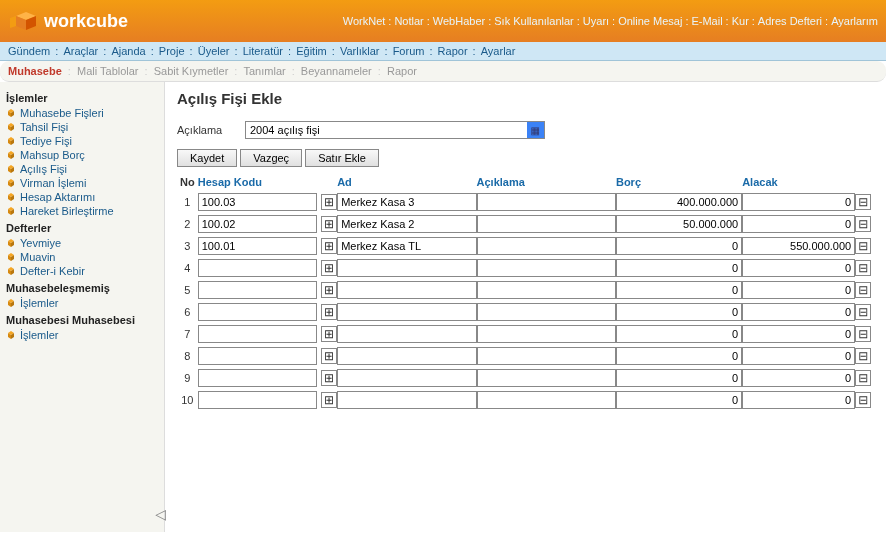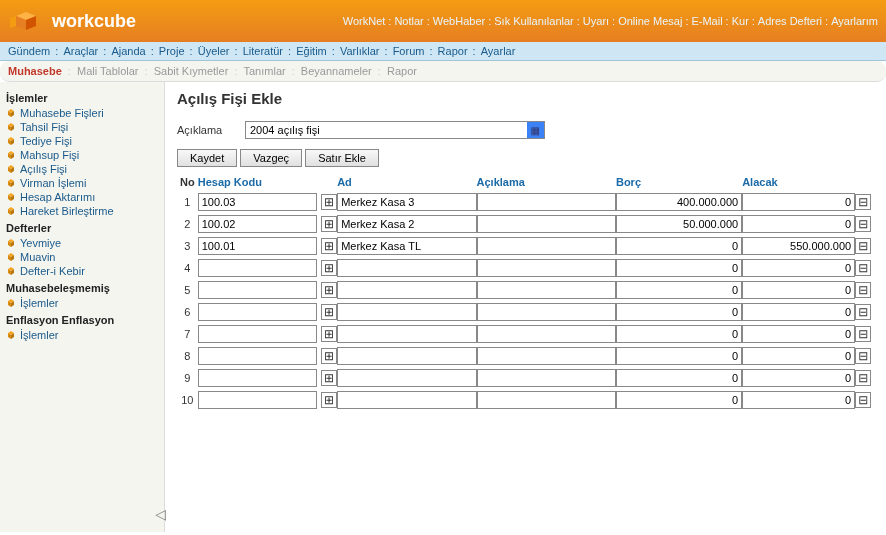--- a/index.html
+++ b/index.html
@@ -1,21 +1,21 @@
 <!DOCTYPE html>
 <html><head>
 <meta charset="utf-8">
 <style>
 * { margin: 0; padding: 0; box-sizing: border-box; }
 body { font-family: Tahoma, Verdana, sans-serif; font-size: 11px; background: #fff; width: 886px; height: 535px; overflow: hidden; }
 
 .header { background: linear-gradient(#f39c12, #e67e22); height: 42px; display: flex; align-items: center; padding: 0 8px; color: #fff; }
 .logo { display: flex; align-items: center; gap: 6px; }
 .logo-icon { width: 30px; height: 26px; }
-.logo-text { font-size: 18px; font-weight: bold; color: #fff; margin-left: 8px; }
+.logo-text { font-size: 18px; font-weight: bold; color: #fff; }
 .header-links { margin-left: auto; font-size: 11px; }
 .header-links span { color: #e8f4fb; }
 .header-links .sep { margin: 0 3px; }
 
 .menubar { background: #cfe7f5; padding: 3px 8px; border-bottom: 1px solid #a0c4d8; color: #1a5a8a; font-size: 11px; }
 .menubar span { cursor: pointer; }
 .menubar .sep { margin: 0 2px; color: #1a5a8a; }
 
 .submenubar { background: #f5f5f0; padding: 4px 8px; border-bottom: 1px solid #ddd; color: #999; font-size: 11px; border-radius: 9px; }
 .submenubar .active { color: #c0392b; font-weight: bold; }
@@ -114,21 +114,21 @@
           <polygon points="5,5 8,3 8,7 5,9" fill="#b9770e"></polygon>
         </svg>
         <span>Tediye Fişi</span>
       </div>
       <div class="sidebar-item">
         <svg class="cube" viewBox="0 0 10 10">
           <polygon points="2,3 5,1 8,3 5,5" fill="#f5a623"></polygon>
           <polygon points="2,3 5,5 5,9 2,7" fill="#d68910"></polygon>
           <polygon points="5,5 8,3 8,7 5,9" fill="#b9770e"></polygon>
         </svg>
-        <span>Mahsup Fişi</span>
+        <span>Mahsup Borç</span>
       </div>
       <div class="sidebar-item">
         <svg class="cube" viewBox="0 0 10 10">
           <polygon points="2,3 5,1 8,3 5,5" fill="#f5a623"></polygon>
           <polygon points="2,3 5,5 5,9 2,7" fill="#d68910"></polygon>
           <polygon points="5,5 8,3 8,7 5,9" fill="#b9770e"></polygon>
         </svg>
         <span>Açılış Fişi</span>
       </div>
       <div class="sidebar-item">
@@ -182,21 +182,21 @@
       </div>
       <div class="sidebar-group">Muhasebeleşmemiş</div>
       <div class="sidebar-item">
         <svg class="cube" viewBox="0 0 10 10">
           <polygon points="2,3 5,1 8,3 5,5" fill="#f5a623"></polygon>
           <polygon points="2,3 5,5 5,9 2,7" fill="#d68910"></polygon>
           <polygon points="5,5 8,3 8,7 5,9" fill="#b9770e"></polygon>
         </svg>
         <span>İşlemler</span>
       </div>
-      <div class="sidebar-group">Enflasyon Enflasyon</div>
+      <div class="sidebar-group">Muhasebesi Muhasebesi</div>
       <div class="sidebar-item">
         <svg class="cube" viewBox="0 0 10 10">
           <polygon points="2,3 5,1 8,3 5,5" fill="#f5a623"></polygon>
           <polygon points="2,3 5,5 5,9 2,7" fill="#d68910"></polygon>
           <polygon points="5,5 8,3 8,7 5,9" fill="#b9770e"></polygon>
         </svg>
         <span>İşlemler</span>
       </div>
       <div class="collapse-handle">◁</div>
   </div>

